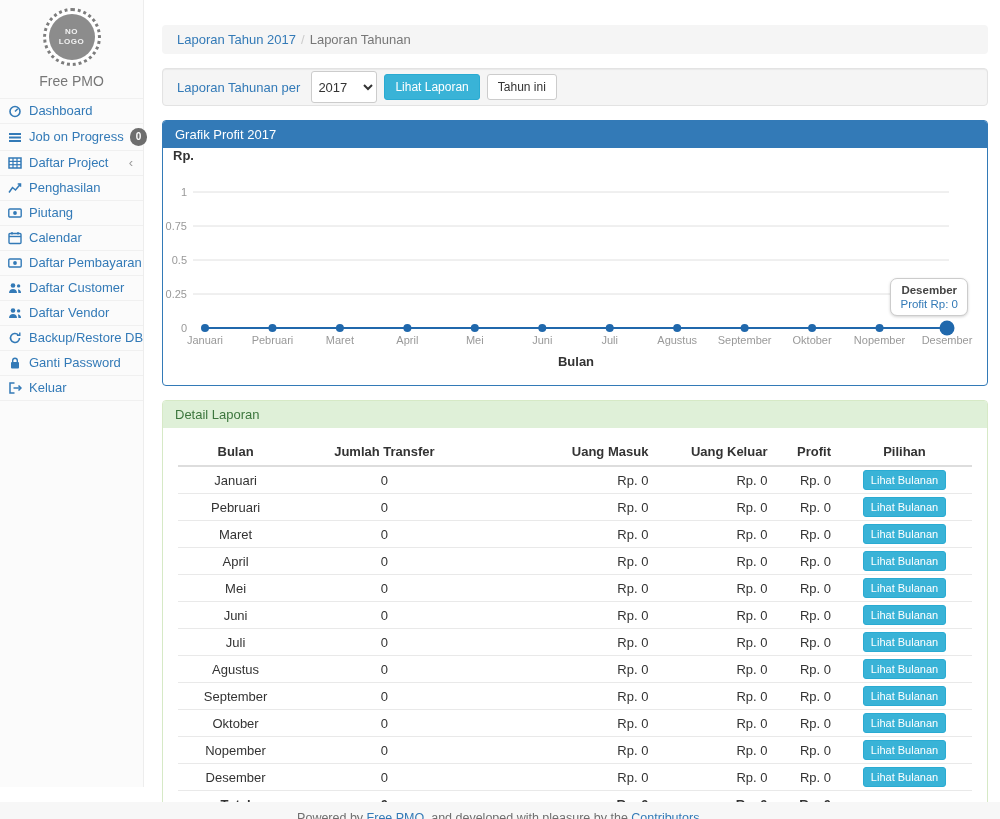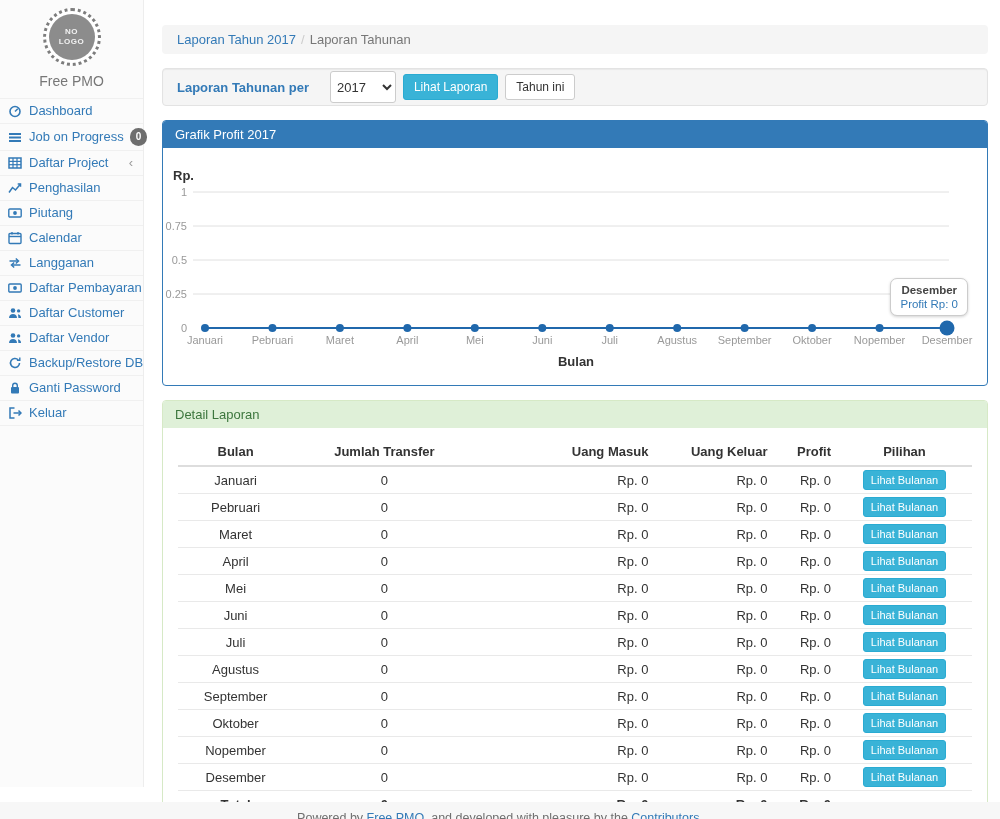--- a/index.html
+++ b/index.html
@@ -22,33 +22,33 @@
   .badge { background:#6e6e6e; color:#fff; font-size:10px; font-weight:bold; border-radius:10px; padding:1px 6px; margin-right:3px; }
   .chev { color:#9a9a9a; font-size:13px; margin-right:4px; }
 
   
   .content { position:absolute; left:162px; top:0; width:826px; }
   .breadcrumb { margin-top:25px; background:#f5f5f5; border-radius:4px; padding:7px 15px; font-size:13px; color:#777; }
   .breadcrumb a { color:#337ab7; }
   .breadcrumb .sep { color:#ccc; margin:0 5px; }
 
   .well { margin-top:14px; background:#f5f5f5; border:1px solid #e3e3e3; border-radius:4px; box-shadow:inset 0 1px 1px rgba(0,0,0,.05); padding:6px 14px; height:38px; display:flex; align-items:center; gap:7px; }
-  .well .flabel { color:#337ab7; font-weight:bold; font-size:13px; margin-right:14px; }
+  .well .flabel { color:#337ab7; font-weight:normal; font-size:13px; margin-right:4px; }
   .year-select { height:32px; width:66px; font-size:13px; border:1px solid #ccc; border-radius:3px; background:#fff; color:#333; padding:0 2px; font-family:"Liberation Sans", sans-serif; }
   .btn { display:inline-block; font-size:12px; line-height:16px; padding:4px 10px; border-radius:3px; cursor:pointer; font-family:"Liberation Sans", sans-serif; }
   .btn-info { background:#39b3d7; border:1px solid #2aabd2; color:#fff; }
   .btn-default { background:#fff; border:1px solid #ccc; color:#333; }
 
   
   .panel { border-radius:4px; margin-top:14px; background:#fff; }
   .panel-primary { border:1px solid #337ab7; }
   .panel-primary .panel-heading { background:#337ab7; color:#fff; }
   .panel-heading { padding:6px 12px; font-size:13px; border-radius:3px 3px 0 0; }
   .chart-body { position:relative; height:237px; }
-  .rp-label { position:absolute; left:10px; top:20px; font-weight:bold; font-size:13px; color:#333; }
+  .rp-label { position:absolute; left:10px; top:0; font-weight:bold; font-size:13px; color:#333; }
   .chart-body svg { position:absolute; left:0; top:0; }
   .tooltip-box { position:absolute; right:19px; top:130px; background:#fff; border:1px solid #ccc; border-radius:7px; box-shadow:0 1px 3px rgba(0,0,0,.18); padding:5px 9px; text-align:center; z-index:2; }
   .tooltip-title { font-weight:bold; font-size:11.5px; color:#444; }
   .tooltip-value { font-size:11.5px; color:#337ab7; margin-top:2px; }
 
   
   .panel-success { border:1px solid #d6e9c6; margin-bottom:22px; }
   .panel-success .panel-heading { background:#dff0d8; color:#3c763d; }
   .detail-body { padding:10px 15px 16px; }
   table { width:100%; border-collapse:collapse; font-size:13px; }
@@ -129,31 +129,20 @@
       <a class="side-item" href="#">
         <span class="ic">
           <svg viewBox="0 0 14 14" fill="none" stroke="currentColor" stroke-width="1.4">
             <rect x="1" y="2.5" width="12" height="10" rx="1"></rect>
             <line x1="1" y1="5.5" x2="13" y2="5.5"></line>
             <line x1="4" y1="1" x2="4" y2="3.5"></line>
             <line x1="10" y1="1" x2="10" y2="3.5"></line>
           </svg>
         </span>
         <span class="lbl">Calendar</span>
-      </a>
-      <a class="side-item" href="#">
-        <span class="ic">
-          <svg viewBox="0 0 14 14" fill="none" stroke="currentColor" stroke-width="1.5">
-            <path d="M1.5 5h8.5"></path>
-            <path d="M7.8 2.5L10.5 5 7.8 7.5"></path>
-            <path d="M12.5 9H4"></path>
-            <path d="M6.2 6.5L3.5 9l2.7 2.5"></path>
-          </svg>
-        </span>
-        <span class="lbl">Langganan</span>
       </a>
       <a class="side-item" href="#">
         <span class="ic">
           <svg viewBox="0 0 14 14">
             <rect x="0.8" y="3" width="12.4" height="8" rx="1" fill="none" stroke="currentColor" stroke-width="1.4"></rect>
             <circle cx="7" cy="7" r="1.9" fill="currentColor"></circle>
           </svg>
         </span>
         <span class="lbl">Daftar Pembayaran</span>
       </a>

